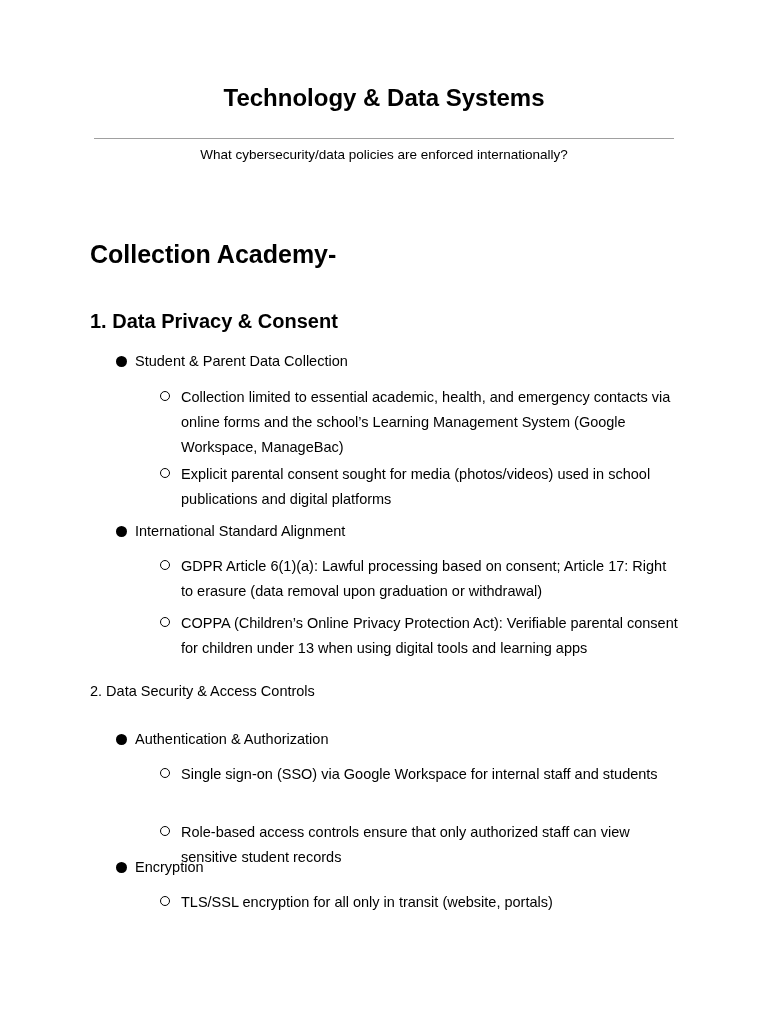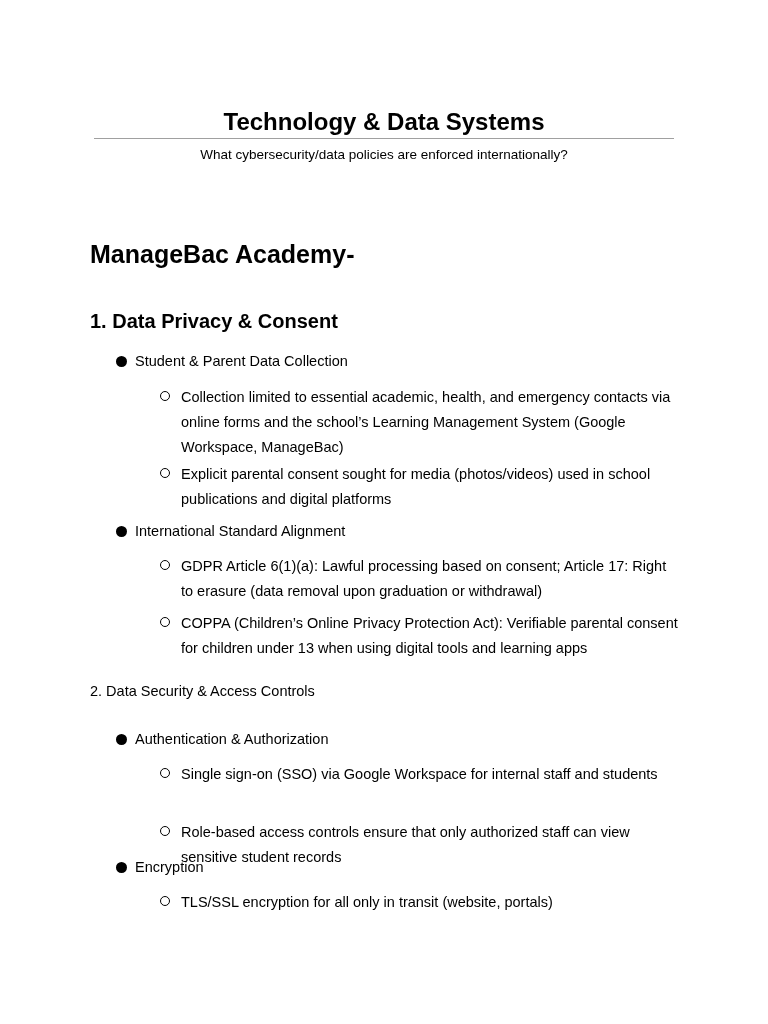--- a/index.html
+++ b/index.html
@@ -1,37 +1,37 @@
 <!DOCTYPE html>
 <html><head>
 <meta charset="utf-8">
 <style>
   html, body { margin: 0; padding: 0; background: #ffffff; }
   body { width: 768px; height: 1024px; position: relative; overflow: hidden; font-family: "Liberation Sans", sans-serif; color: #000; }
-  .title { position: absolute; top: 108px; left: 0; width: 768px; text-align: center; font-size: 24px; font-weight: bold; }
+  .title { position: absolute; top: 84px; left: 0; width: 768px; text-align: center; font-size: 24px; font-weight: bold; }
   .rule { position: absolute; top: 138px; left: 94px; width: 580px; height: 1px; background: #a0a0a0; }
   .subtitle { position: absolute; top: 147px; left: 0; width: 768px; text-align: center; font-size: 13.5px; }
   .h1 { position: absolute; top: 240px; left: 90px; font-size: 25px; font-weight: bold; }
   .h2 { position: absolute; top: 299px; left: 90px; font-size: 20px; font-weight: bold; margin-top: 11px; }
   .h2plain { position: absolute; left: 90px; font-size: 14.5px; text-align: center; }
   .b1 { position: absolute; left: 116px; font-size: 14.5px; line-height: 25px; }
   .b1 .dot { position: absolute; left: 0; top: 7px; width: 11px; height: 11px; border-radius: 50%; background: #000; }
   .b1 .txt { position: absolute; left: 19px; white-space: nowrap; }
   .b2 { position: absolute; left: 160px; width: 520px; font-size: 14.5px; line-height: 25px; }
   .b2 .circ { position: absolute; left: 0; top: 6px; width: 8px; height: 8px; border-radius: 50%; border: 1.5px solid #000; }
   .b2 .txt { display: block; margin-left: 21px; }
 </style>
 </head>
 <body>
 
 <div class="title">Technology &amp; Data Systems</div>
 <div class="rule"></div>
 <div class="subtitle">What cybersecurity/data policies are enforced internationally?</div>
 
-<div class="h1">ManageBac Academy-</div>
+<div class="h1">Collection Academy-</div>
 
 <div class="h2">1. Data Privacy &amp; Consent</div>
 
 <div class="b1" style="top:349px">
   <span class="dot"></span>
   <span class="txt">Student &amp; Parent Data Collection</span>
 </div>
 <div class="b2" style="top:385px">
   <span class="circ"></span>
   <span class="txt">Collection limited to essential academic, health, and emergency contacts via online forms and the school’s Learning Management System (Google Workspace, ManageBac)</span>

